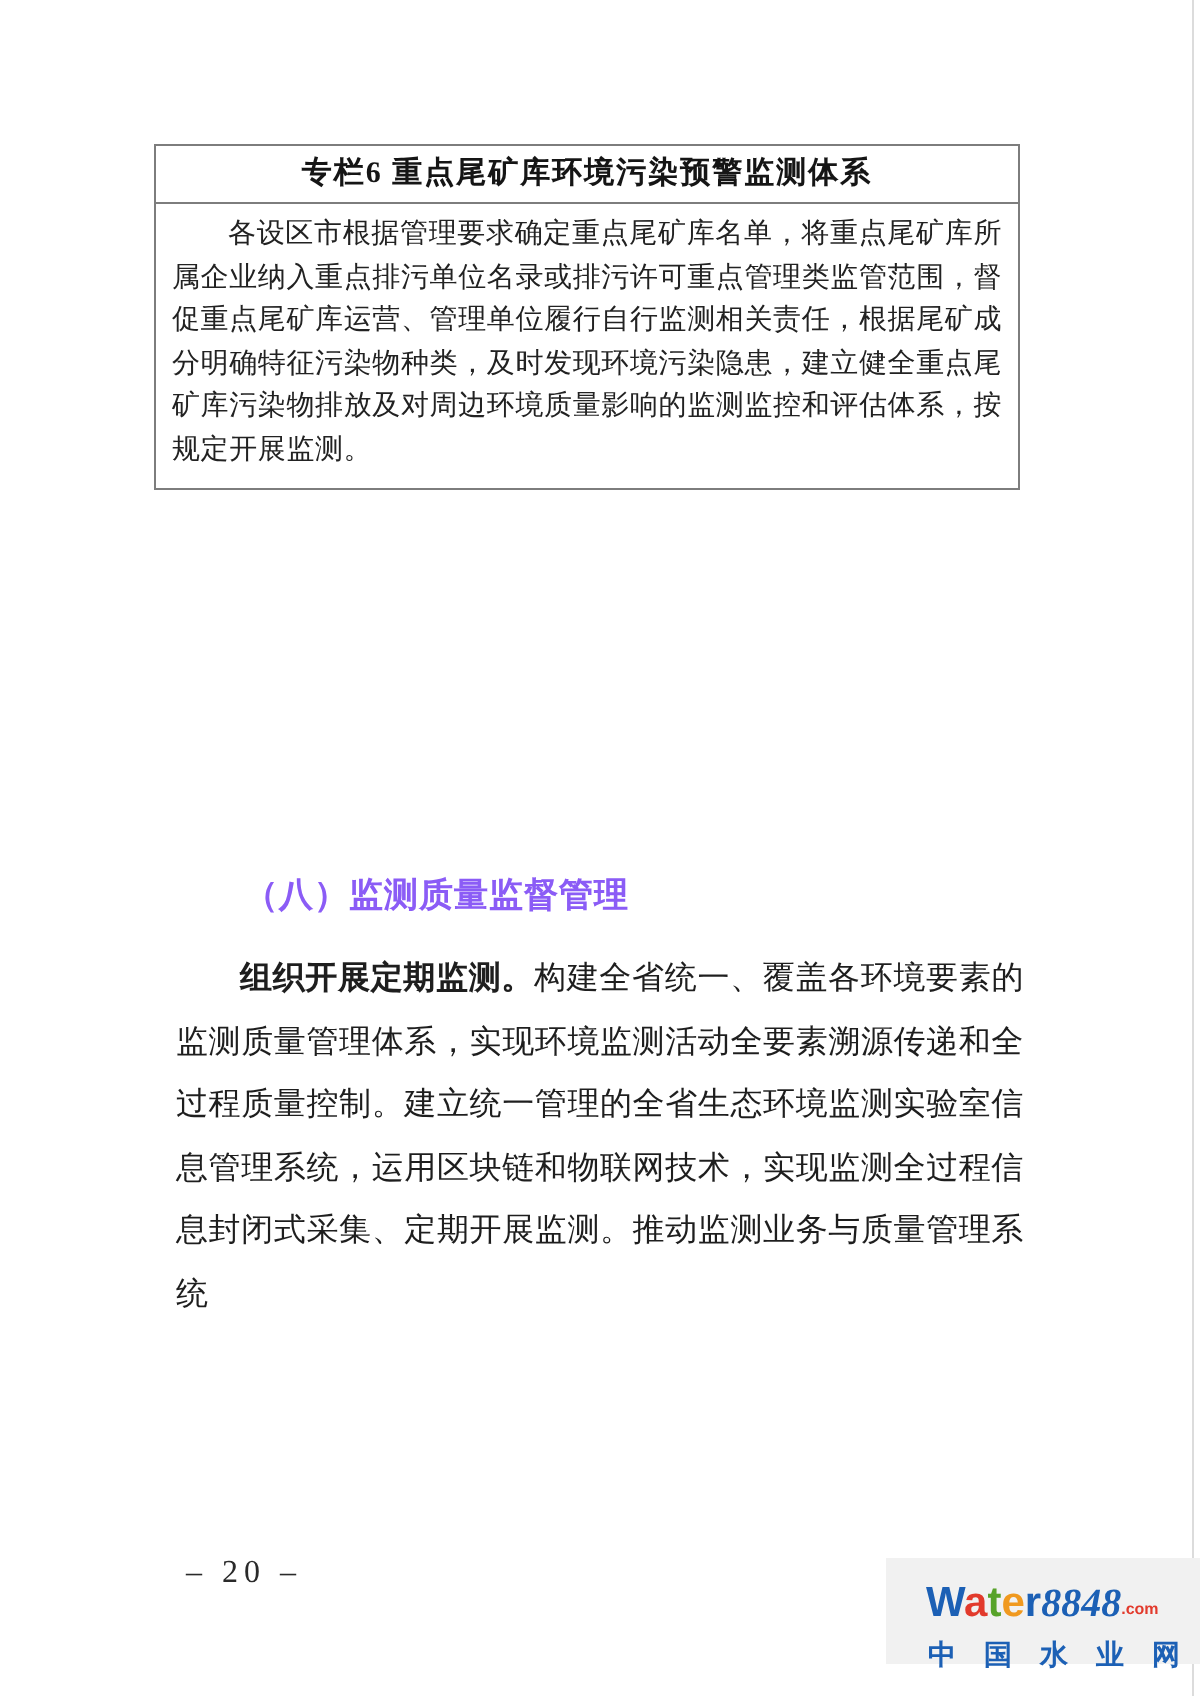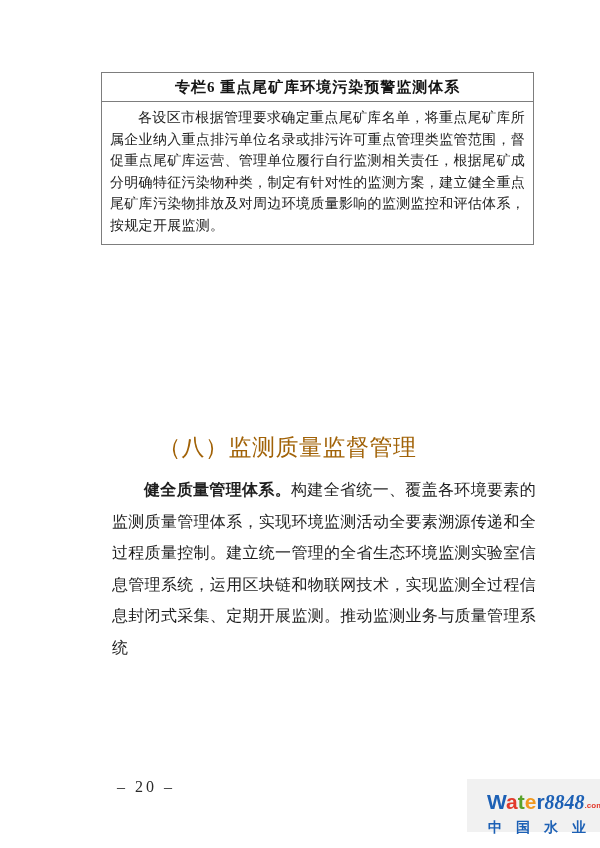--- a/index.html
+++ b/index.html
@@ -4,21 +4,21 @@
 <style>
   html, body { margin: 0; padding: 0; }
   body {
     width: 600px; height: 848px;
     position: relative;
     background: #ffffff;
     overflow: hidden;
     font-family: "Liberation Serif", "DejaVu Serif", serif;
     color: #1c1c1c;
   }
-  .page { position: absolute; inset: 0; margin-left: 24px; }
+  .page { position: absolute; inset: 0; }
   .page-edge-right {
     position: absolute; left: 596px; top: 0;
     width: 1px; height: 848px; background: #dcdcdc;
   }
 
   
   .panel {
     position: absolute; left: 77px; top: 72px; width: 433px;
     border: 1px solid #7d7d7d; box-sizing: border-box; background: #fff;
   }
@@ -30,22 +30,22 @@
   .panel-body { padding: 5px 8px 8px 8px; }
   .panel-body p {
     margin: 0; font-size: 14px; line-height: 21.5px;
     text-align: justify; text-indent: 2em; letter-spacing: 0.3px;
     color: #222;
   }
 
   
   .main { position: absolute; left: 88px; top: 436px; width: 424px; }
   .main h2 {
-    margin: 0 0 14px 0; font-size: 23px; line-height: 24px;
-    font-weight: normal; text-indent: 2em; letter-spacing: 0.5px; color: #a16207;
+    margin: 0 0 14px 0; font-size: 17px; line-height: 24px;
+    font-weight: bold; text-indent: 2em; letter-spacing: 0.5px; color: #8b5cf6;
   }
   .main p {
     margin: 0; font-size: 16px; line-height: 31.5px;
     text-align: justify; text-indent: 2em; letter-spacing: 0.3px; color: #1e1e1e;
   }
   .lead { font-weight: bold; }
 
   
   .page-number {
     position: absolute; left: 93px; top: 778px;
@@ -77,27 +77,27 @@
 </head>
 <body>
 
 <div class="page">
 
   <div class="page-edge-right"></div>
 
   <div class="panel">
     <div class="panel-title">专栏6 重点尾矿库环境污染预警监测体系</div>
     <div class="panel-body">
-      <p>各设区市根据管理要求确定重点尾矿库名单，将重点尾矿库所属企业纳入重点排污单位名录或排污许可重点管理类监管范围，督促重点尾矿库运营、管理单位履行自行监测相关责任，根据尾矿成分明确特征污染物种类，制定有针对性的监测方案，建立健全重点尾矿库污染物排放及对周边环境质量影响的监测监控和评估体系，按规定开展监测。</p>
+      <p>各设区市根据管理要求确定重点尾矿库名单，将重点尾矿库所属企业纳入重点排污单位名录或排污许可重点管理类监管范围，督促重点尾矿库运营、管理单位履行自行监测相关责任，根据尾矿成分明确特征污染物种类，及时发现环境污染隐患，建立健全重点尾矿库污染物排放及对周边环境质量影响的监测监控和评估体系，按规定开展监测。</p>
     </div>
   </div>
 
   <div class="main">
     <h2>（八）监测质量监督管理</h2>
-    <p><span class="lead">健全质量管理体系。</span><span>构建全省统一、覆盖各环境要素的监测质量管理体系，实现环境监测活动全要素溯源传递和全过程质量控制。建立统一管理的全省生态环境监测实验室信息管理系统，运用区块链和物联网技术，实现监测全过程信息封闭式采集、定期开展监测。推动监测业务与质量管理系统</span></p>
+    <p><span class="lead">组织开展定期监测。</span><span>构建全省统一、覆盖各环境要素的监测质量管理体系，实现环境监测活动全要素溯源传递和全过程质量控制。建立统一管理的全省生态环境监测实验室信息管理系统，运用区块链和物联网技术，实现监测全过程信息封闭式采集、定期开展监测。推动监测业务与质量管理系统</span></p>
   </div>
 
   <div class="page-number">– 20 –</div>
 
   <div class="watermark">
     <div class="brand-line">
       <span class="brand-word"><span style="color: rgb(28, 96, 181);">W</span><span style="color: rgb(226, 58, 44);">a</span><span style="color: rgb(88, 163, 42);">t</span><span style="color: rgb(240, 153, 31);">e</span><span style="color: rgb(28, 96, 181);">r</span></span><span class="brand-number" style="color: rgb(28, 96, 181);">8848</span><span class="brand-tld" style="color: rgb(226, 58, 44);">.com</span>
     </div>
     <div class="tagline" style="color: rgb(28, 96, 181);">中国水业网</div>
   </div>

